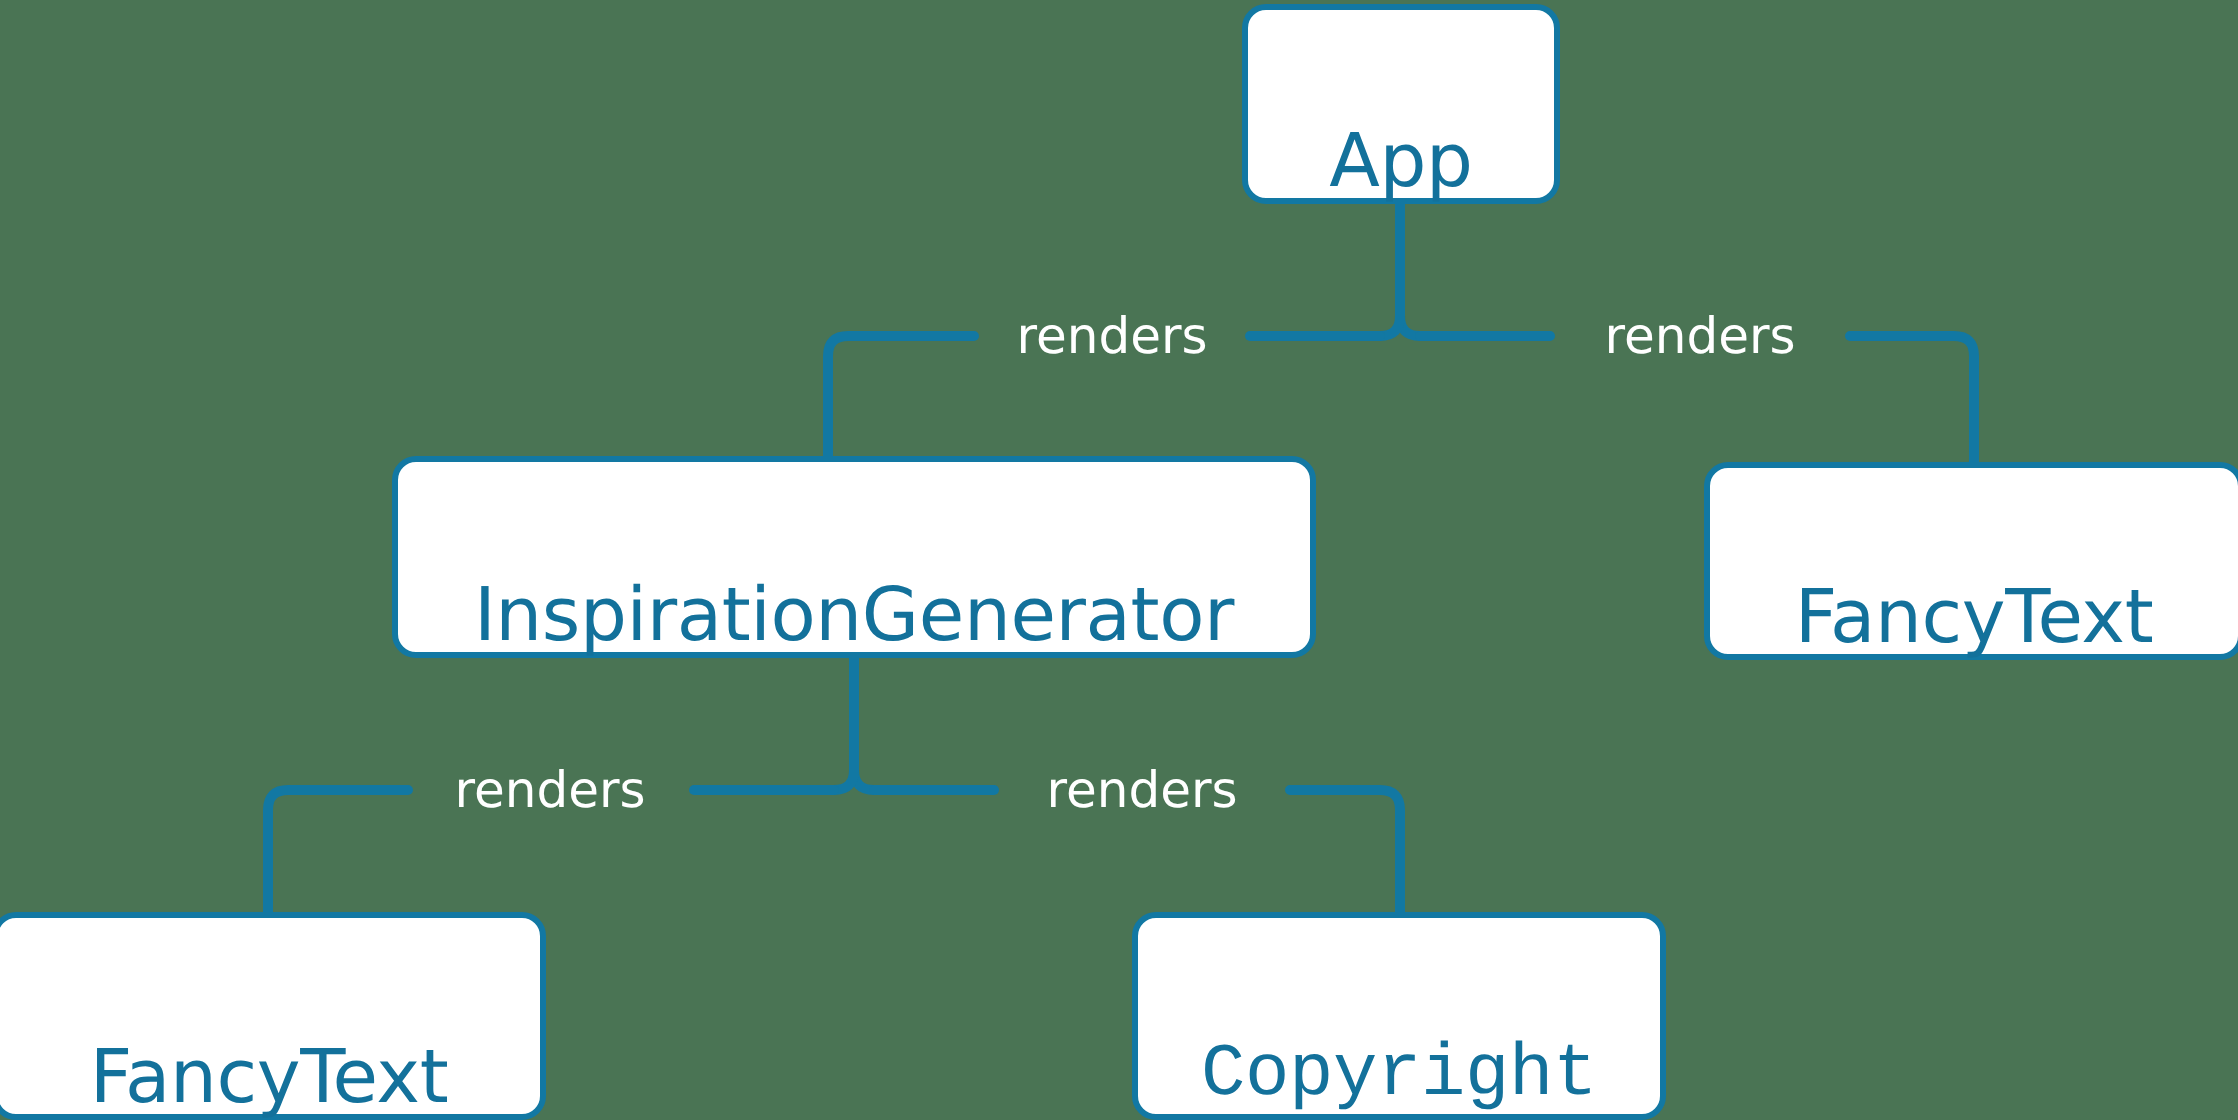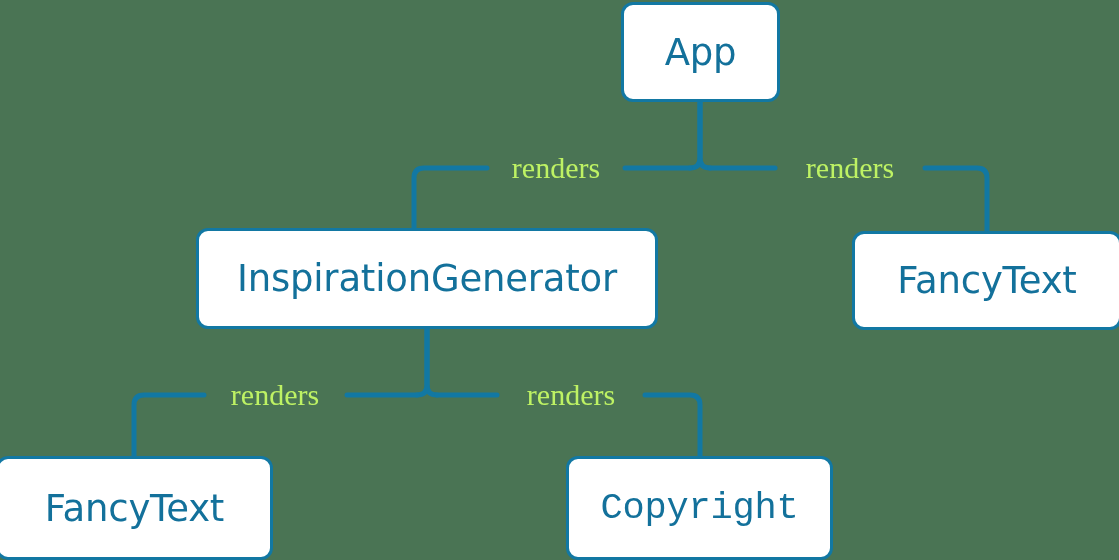--- a/index.html
+++ b/index.html
@@ -25,39 +25,38 @@
     width: 1119px;
     height: 560px;
   }
   .node {
     position: absolute;
     background: #ffffff;
     border: 3px solid #1278a3;
     border-radius: 12px;
     box-sizing: border-box;
     display: flex;
-    align-items: center;
+    align-items: flex-end;
     justify-content: center;
   }
   .node-label {
     color: #13719b;
     font-size: 37px;
     font-weight: 400;
     letter-spacing: -0.2px;
     line-height: 1;
     white-space: nowrap;
   }
   .edge-label {
     position: absolute;
-    color: #bef264;
-    font-size: 30px;
+    color: #ffffff;
+    font-size: 25px;
     line-height: 1;
     white-space: nowrap;
     transform: translate(-50%, -50%);
-    font-family: Liberation Serif, serif;
   }
 
   
   #node-app          { left: 621px;  top: 2px;   width: 159px; height: 100px; }
   #node-inspiration  { left: 196px;  top: 228px; width: 462px; height: 101px; }
   #node-fancytext-r  { left: 852px;  top: 231px; width: 270px; height: 99px;  }
   #node-fancytext-b  { left: -4px;   top: 456px; width: 277px; height: 104px; }
   #node-copyright    { left: 566px;  top: 456px; width: 267px; height: 104px; font-family: Liberation Mono, monospace; }
 </style>
 </head>

